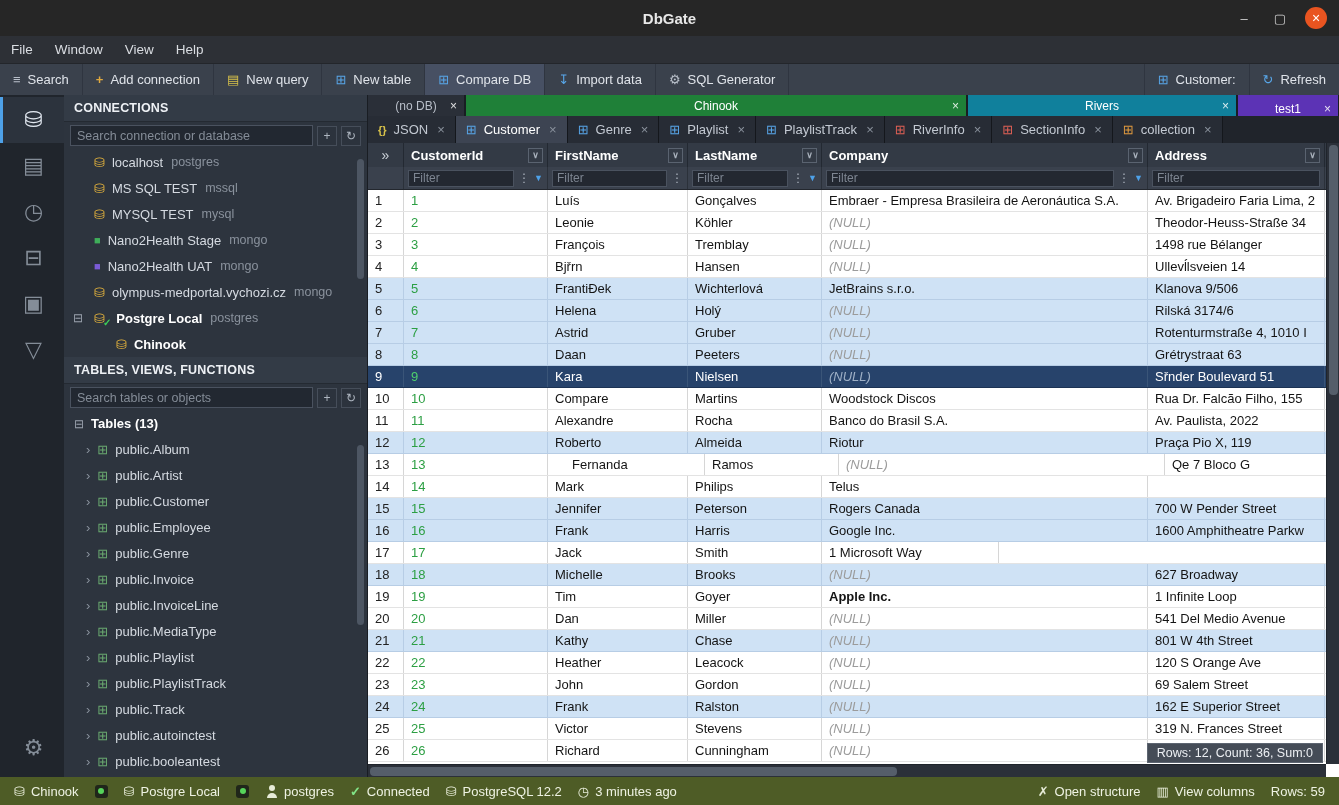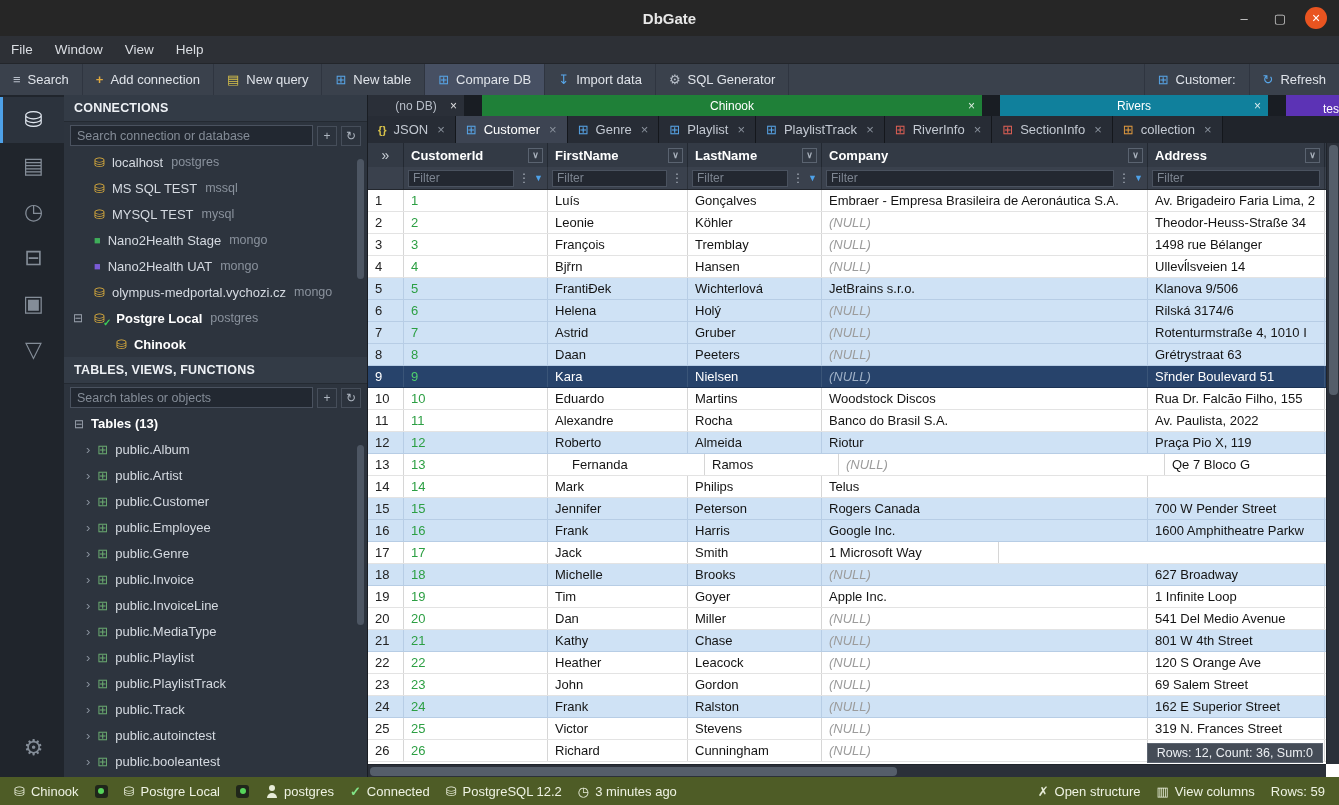--- a/index.html
+++ b/index.html
@@ -60,21 +60,21 @@
 .tables-area{flex:1;min-height:0;overflow:hidden;position:relative;display:flex;flex-direction:column}
 .group-row{height:25px;display:flex;align-items:center;padding-left:10px;color:#fff;font-weight:bold;font-size:13px;gap:7px;flex:none}
 .expander2{color:#9aa2ad;font-size:12px;font-weight:normal}
 .tables-list{flex:1;overflow:hidden}
 .tbl-item{height:26px;display:flex;align-items:center;padding-left:22px;font-size:13px;color:#d5dae1;gap:7px;white-space:nowrap;overflow:hidden}
 .tbl-chevron{color:#8a929d;font-size:13px}
 .tbl-icon{color:#69a86f;font-size:13px}
 
 
 .main{flex:1;display:flex;flex-direction:column;min-width:0;min-height:0;background:#20242b}
-.tabgroups{height:21px;display:flex;gap:18px;flex:none;background:#191d23}
+.tabgroups{height:21px;display:flex;gap:2px;flex:none;background:#191d23}
 .tabgroup{display:flex;align-items:center;justify-content:center;position:relative;font-size:12px;color:#fff;flex:none;overflow:hidden}
 .tg-close{position:absolute;right:7px;font-size:12px;color:rgba(255,255,255,.85)}
 .tabs{height:27px;display:flex;flex:none;background:#20242b;overflow:hidden}
 .tab{display:flex;align-items:center;gap:7px;padding:0 10px;font-size:13px;color:#c3c9d2;background:#272c35;border-right:1px solid #14171c;white-space:nowrap;flex:none}
 .tab.active{background:#3d4452;color:#fff}
 .tab-close{color:#8a929d;font-size:13px;margin-left:2px}
 .tab-icon.json{color:#d8c24a;font-weight:bold;font-size:11px}
 .tab-icon.table-blue{color:#58a6e8}
 .tab-icon.table-red{color:#e06055}
 .tab-icon.table-orange{color:#e09a3e}
@@ -532,21 +532,21 @@
               <div class="cell" style="width: 140px;">Kara</div>
               <div class="cell" style="width: 134px;">Nielsen</div>
               <div class="cell" style="width: 326px;">
                 <span class="nullv">(NULL)</span>
               </div>
               <div class="cell" style="width: 177px;">Sřnder Boulevard 51</div>
             </div>
             <div class="grow">
               <div class="cell rn">10</div>
               <div class="cell pk" style="width: 144px;">10</div>
-              <div class="cell" style="width: 140px;">Eduardo</div>
+              <div class="cell" style="width: 140px;">Compare</div>
               <div class="cell" style="width: 134px;">Martins</div>
               <div class="cell" style="width: 326px;">Woodstock Discos</div>
               <div class="cell" style="width: 177px;">Rua Dr. Falcão Filho, 155</div>
             </div>
             <div class="grow">
               <div class="cell rn">11</div>
               <div class="cell pk" style="width: 144px;">11</div>
               <div class="cell" style="width: 140px;">Alexandre</div>
               <div class="cell" style="width: 134px;">Rocha</div>
               <div class="cell" style="width: 326px;">Banco do Brasil S.A.</div>
@@ -609,21 +609,21 @@
               <div class="cell" style="width: 326px;">
                 <span class="nullv">(NULL)</span>
               </div>
               <div class="cell" style="width: 177px;">627 Broadway</div>
             </div>
             <div class="grow">
               <div class="cell rn">19</div>
               <div class="cell pk" style="width: 144px;">19</div>
               <div class="cell" style="width: 140px;">Tim</div>
               <div class="cell" style="width: 134px;">Goyer</div>
-              <div class="cell" style="width: 326px;">Apple Inc.</div>
+              <div class="cell" style="width: 326px; font-weight: bold;">Apple Inc.</div>
               <div class="cell" style="width: 177px;">1 Infinite Loop</div>
             </div>
             <div class="grow">
               <div class="cell rn">20</div>
               <div class="cell pk" style="width: 144px;">20</div>
               <div class="cell" style="width: 140px;">Dan</div>
               <div class="cell" style="width: 134px;">Miller</div>
               <div class="cell" style="width: 326px;">
                 <span class="nullv">(NULL)</span>
               </div>

